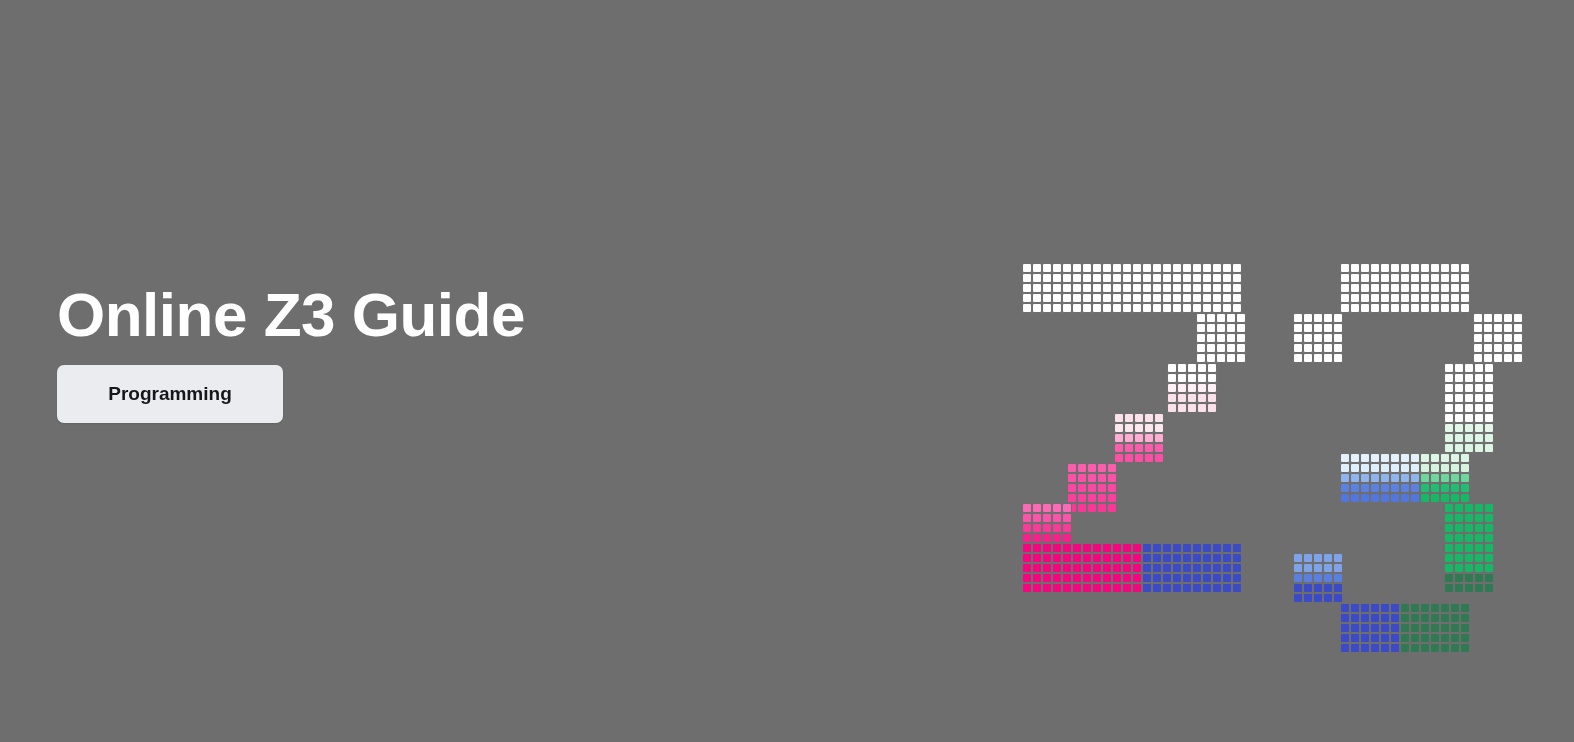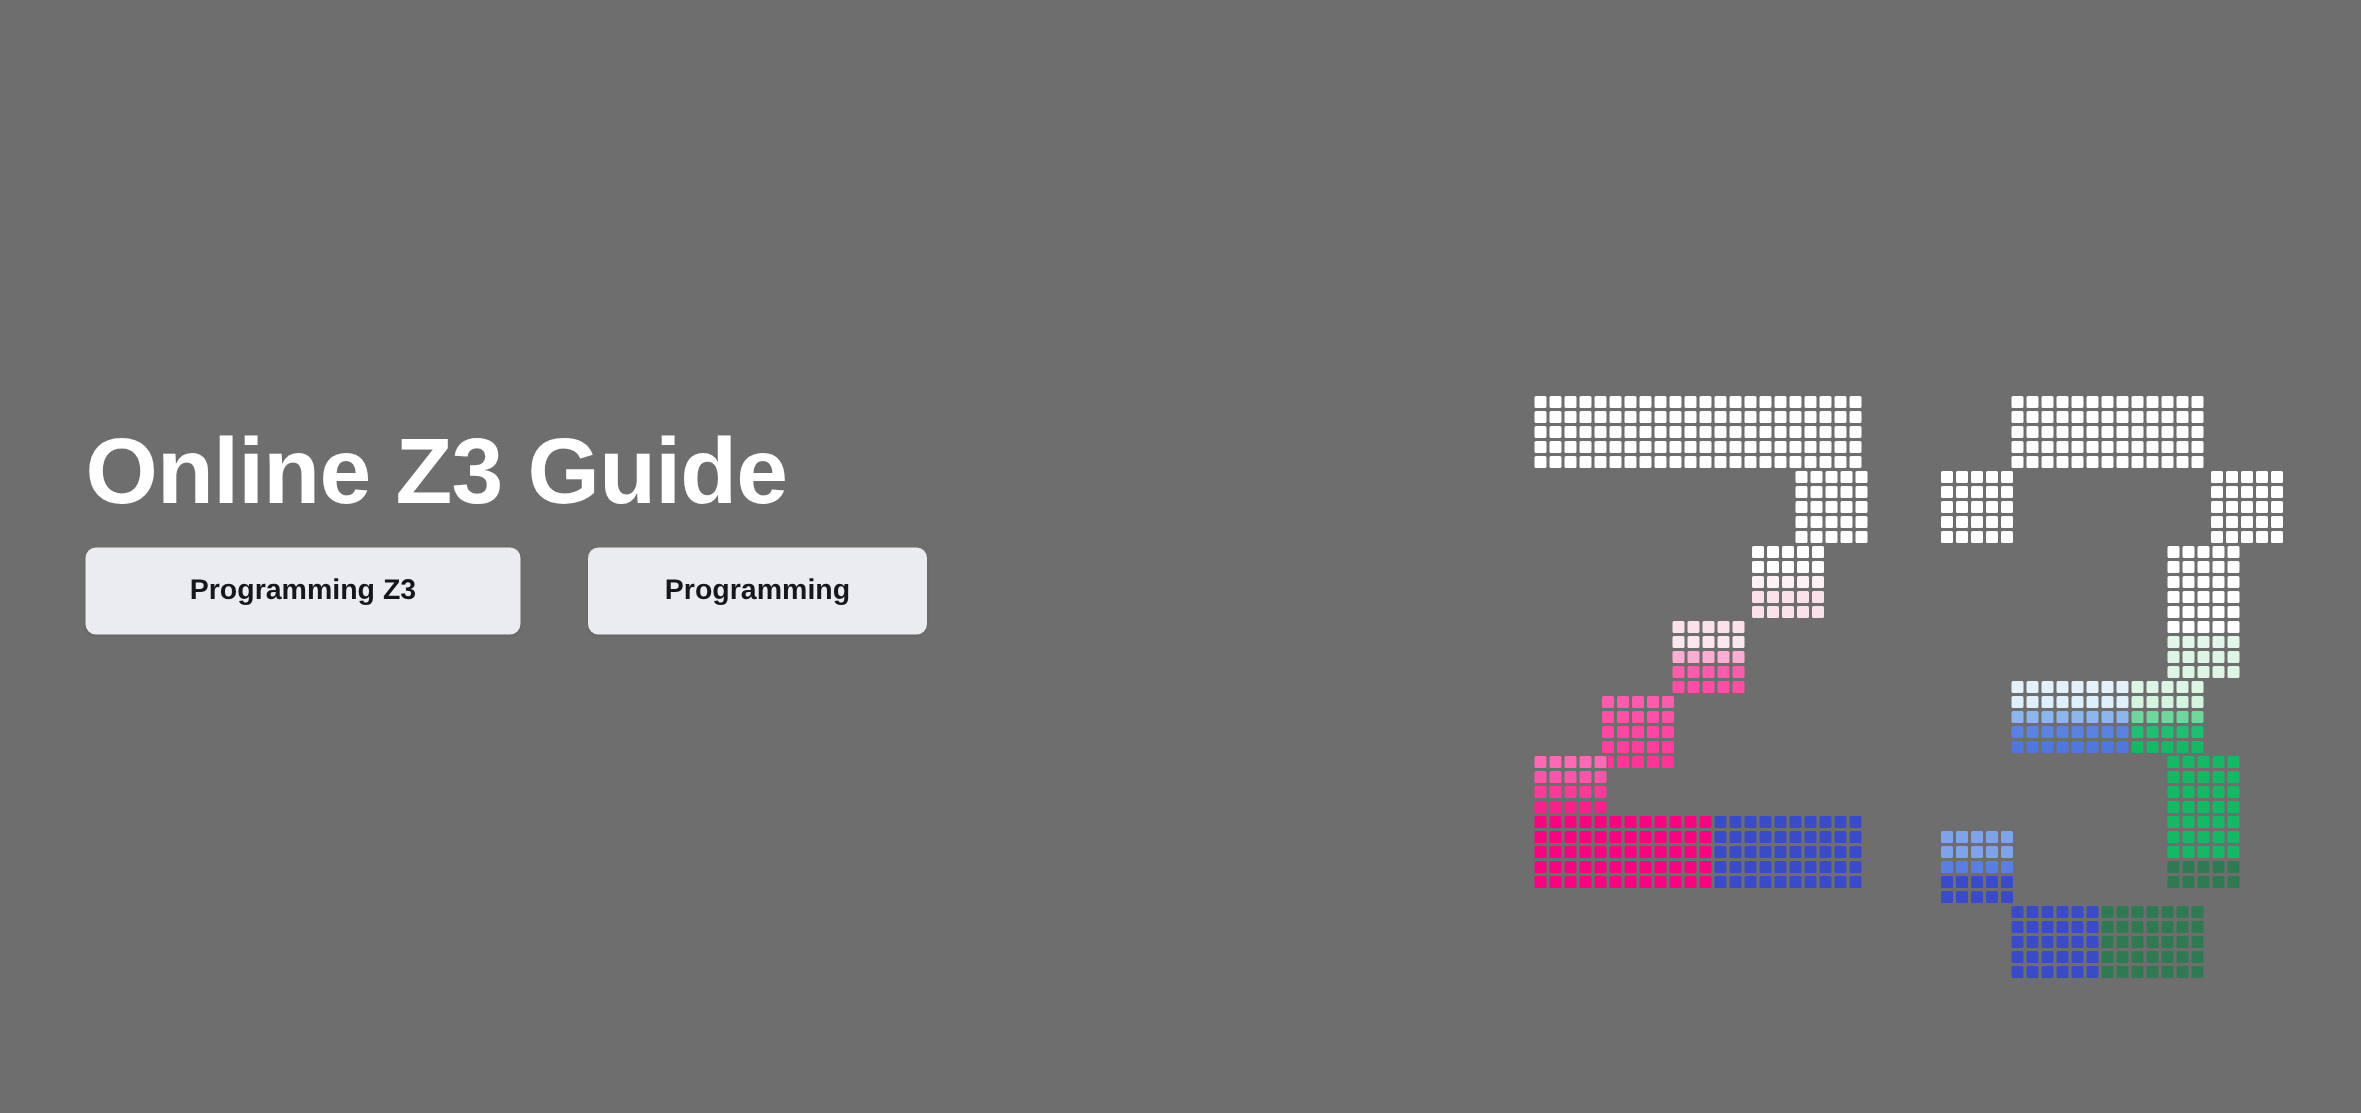--- a/index.html
+++ b/index.html
@@ -103,21 +103,20 @@
 </head>
 <body>
 
 <div id="hero">
 
   <div id="hero-text">
     <h1 id="page-title">Online Z3 Guide</h1>
   </div>
 
   <div id="hero-buttons">
-    <a class="hero-btn" id="btn-programming">Programming Z3</a>
     <a class="hero-btn" id="btn-playground">Programming</a>
   </div>
 
   <div id="z3-logo">
     <div class="glyph" id="glyph-7">
         <div class="px-block" style="left: 0px; top: 0px; grid-template-columns: repeat(22, 10px); grid-template-rows: repeat(5, 10px);">
           <div class="px-cell" style="background: rgb(255, 255, 255);"></div>
           <div class="px-cell" style="background: rgb(255, 255, 255);"></div>
           <div class="px-cell" style="background: rgb(255, 255, 255);"></div>
           <div class="px-cell" style="background: rgb(255, 255, 255);"></div>

